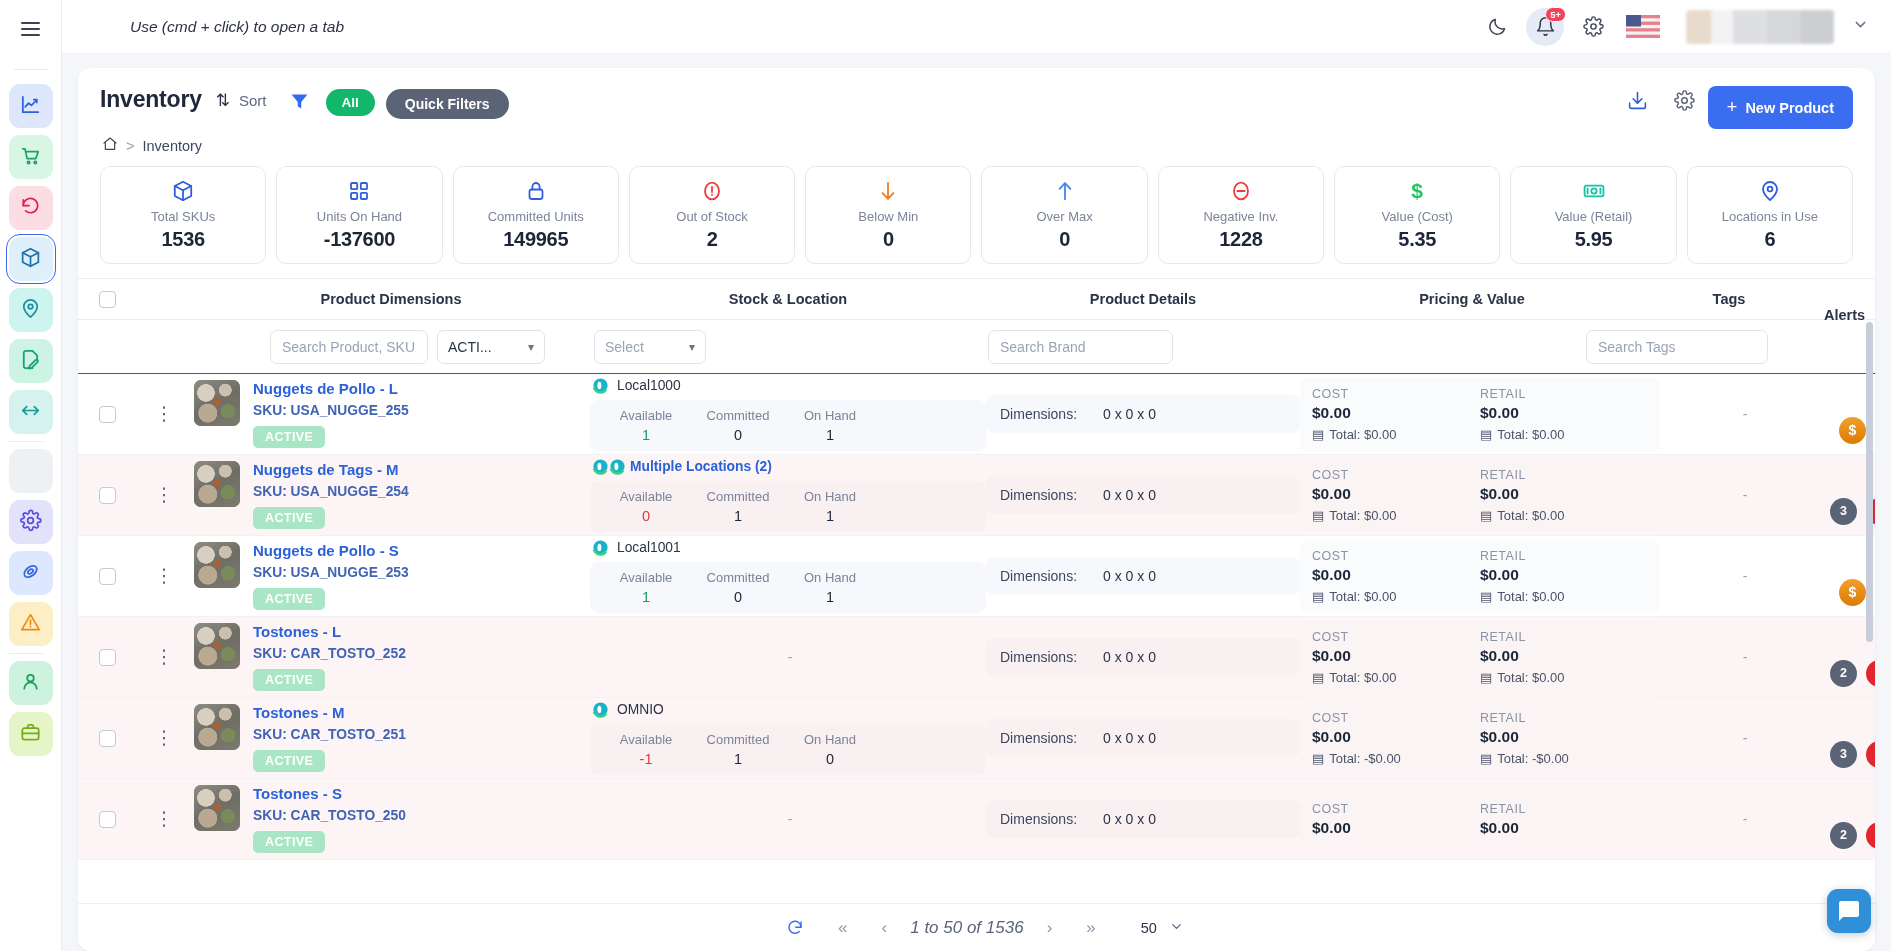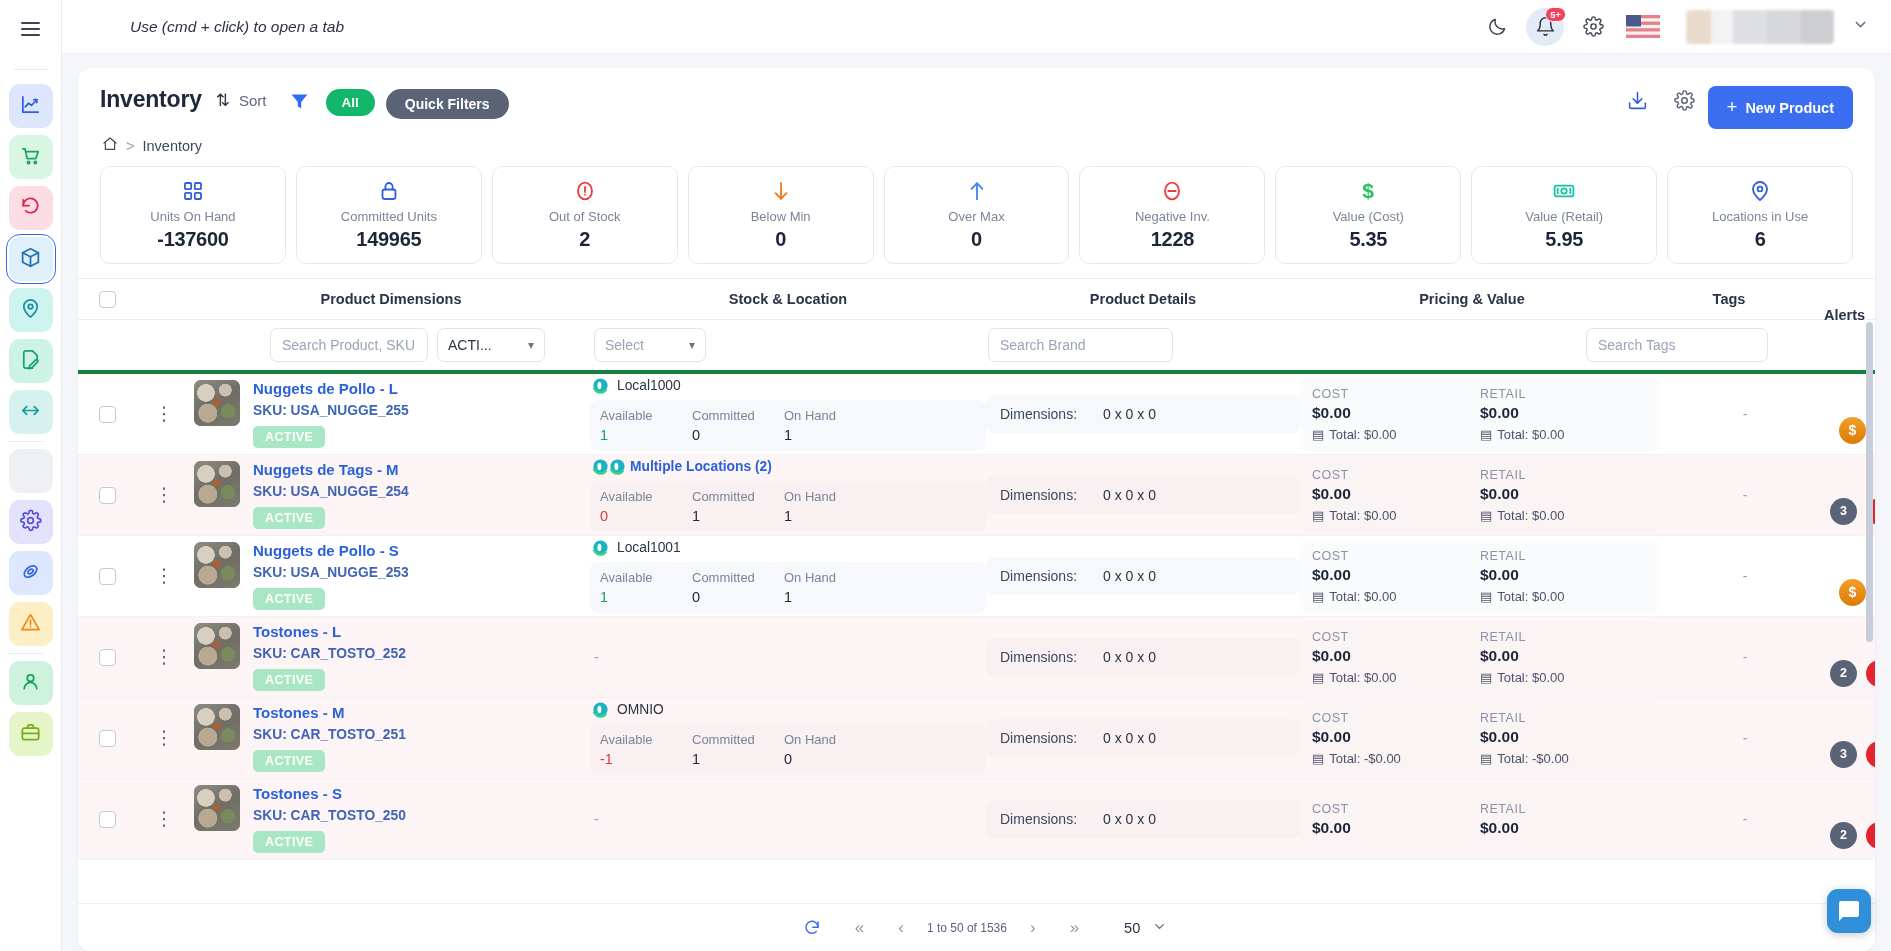--- a/index.html
+++ b/index.html
@@ -110,34 +110,34 @@
   .kpi .lb { font-size: 13px; color: #7b8499; margin-top: 5px; }
   .kpi .vl { font-size: 20px; font-weight: 700; color: #1d2638; margin-top: 4px; letter-spacing: -.3px; }
 
   
   #tablewrap { flex: 1; margin-top: 14px; display: flex; flex-direction: column;
                overflow: hidden; position: relative; }
   .trow { display: flex; width: 100%; }
   .c-chk   { flex: 0 0 58px; }
   .c-kebab { flex: 0 0 56px; }
   .c-prod  { flex: 0 0 398px; }
-  .c-stock { flex: 0 0 396px; }
+  .c-stock { flex: 0 0 396px; text-align: center; }
   .c-det   { flex: 0 0 314px; }
   .c-price { flex: 0 0 344px; }
   .c-tags  { flex: 0 0 170px; }
   .c-alert { flex: 1; margin-top: 32px; }
 
   #thead { border-top: 1px solid #e9ecf2; border-bottom: 1px solid #e9ecf2;
            background: #fff; align-items: center; height: 42px; }
   #thead .h { font-size: 14.5px; font-weight: 700; color: #2a3consistency; }
   #thead .h { font-size: 14.5px; font-weight: 700; color: #2a3347; text-align: center; }
   .hdr-chk { width: 17px; height: 17px; border: 1.5px solid #c3c9d6; border-radius: 4px;
              margin: 0 auto; cursor: pointer; background:#fff; }
 
-  #tfilter { height: 54px; align-items: center; border-bottom: 4px solid #15803d; background:#fff; }
+  #tfilter { height: 54px; align-items: center; border-bottom: 1px solid #15803d; background:#fff; }
   .fin {
     height: 34px; border: 1px solid #dfe3ec; border-radius: 7px; background: #fff;
     font-family: inherit; font-size: 14px; color: #2a3347; padding: 0 11px; outline: none;
   }
   .fin::placeholder { color: #9aa3b7; }
   .fsel {
     height: 34px; border: 1px solid #dfe3ec; border-radius: 7px; background: #fff;
     display: flex; align-items: center; justify-content: space-between; gap: 6px;
     font-size: 14px; color: #2a3347; padding: 0 10px; cursor: pointer;
   }
@@ -209,21 +209,21 @@
   #vscroll .thumbbar { position: absolute; top: 0; width: 7px; height: 320px;
                        background: #c7cdda; border-radius: 4px; }
 
   
   #pgfoot { height: 48px; flex: 0 0 48px; display: flex; align-items: center;
             justify-content: center; gap: 0; border-top: 1px solid #eef0f5; background:#fff; }
   .pg-btn { padding: 0 17px; cursor: pointer; color: #8c97ad; font-size: 17px;
             display: flex; align-items: center; }
   .pg-btn.blue { color: #3b6df0; }
   .pg-info { font-size: 14.5px; color: #5a6party; }
-  .pg-info { font-size: 12px; color: #5a647c; padding: 0 6px; }
+  .pg-info { font-size: 17px; color: #5a647c; padding: 0 6px; font-style: italic; }
   .pg-size { display: flex; align-items: center; gap: 12px; margin-left: 28px;
              font-size: 14.5px; color: #2a3347; cursor: pointer; }
 
   
   #chat {
     position: fixed; right: 20px; bottom: 18px; width: 44px; height: 44px;
     border-radius: 11px; background: #2f8fd8; display: flex;
     align-items: center; justify-content: center; cursor: pointer;
     box-shadow: 0 2px 8px rgba(20,40,80,.25);
   }
@@ -412,20 +412,31 @@
         <svg width="16" height="16" viewBox="0 0 24 24" fill="none" stroke="#3c4760" stroke-width="1.8" stroke-linecap="round" stroke-linejoin="round">
             <path d="M3 10.5 12 3l9 7.5"></path>
             <path d="M5 10v10h14V10"></path>
           </svg>
       </span>
       <span class="sep">&gt;</span>
       <span>Inventory</span>
     </div>
 
     <div id="kpis">
+        <div class="kpi">
+          <div class="ic">
+            <svg viewBox="0 0 24 24" width="24" height="24" fill="none" stroke="#2f5fdc" stroke-width="1.8" stroke-linecap="round" stroke-linejoin="round">
+              <path d="M12 2.8 20.2 7v10L12 21.2 3.8 17V7z"></path>
+              <path d="M3.8 7 12 11.3 20.2 7"></path>
+              <line x1="12" y1="11.3" x2="12" y2="21.2"></line>
+            </svg>
+          </div>
+     <div class="lb">Total SKUs</div>
+     <div class="vl">1536</div>
+        </div>
         <div class="kpi">
           <div class="ic">
             <svg viewBox="0 0 24 24" width="24" height="24" fill="none" stroke="#2f5fdc" stroke-width="1.8" stroke-linecap="round" stroke-linejoin="round">
               <rect x="4" y="4" width="6.2" height="6.2" rx="1"></rect>
               <rect x="13.8" y="4" width="6.2" height="6.2" rx="1"></rect>
               <rect x="4" y="13.8" width="6.2" height="6.2" rx="1"></rect>
               <rect x="13.8" y="13.8" width="6.2" height="6.2" rx="1"></rect>
             </svg>
           </div>
      <div class="lb">Units On Hand</div>

